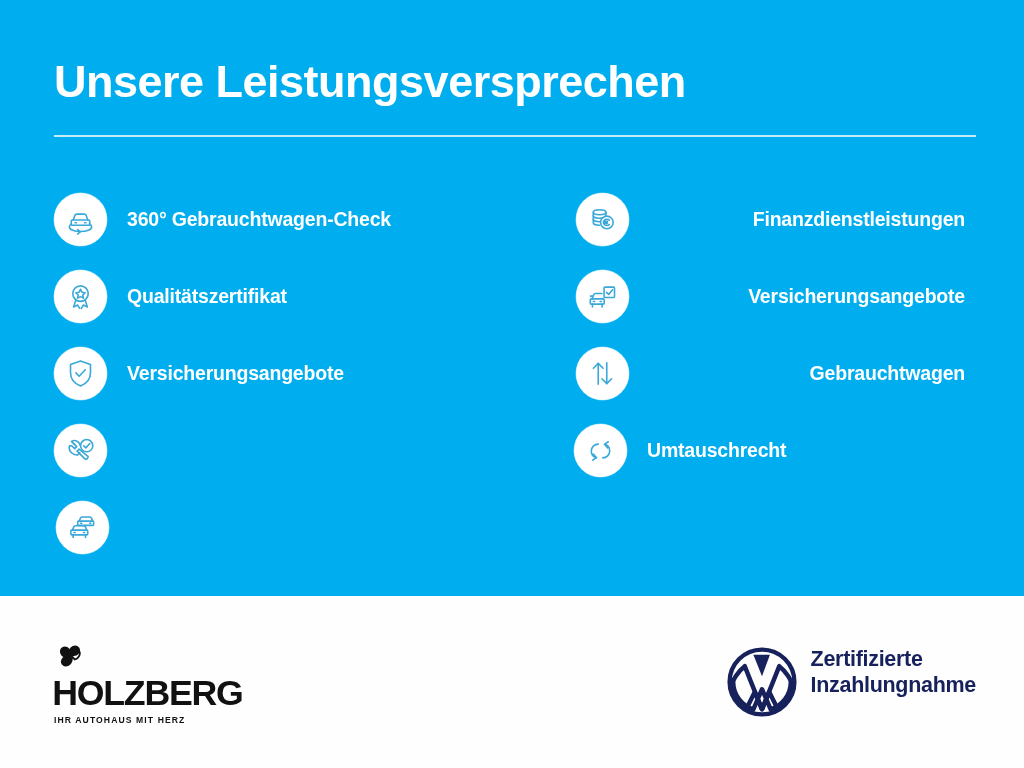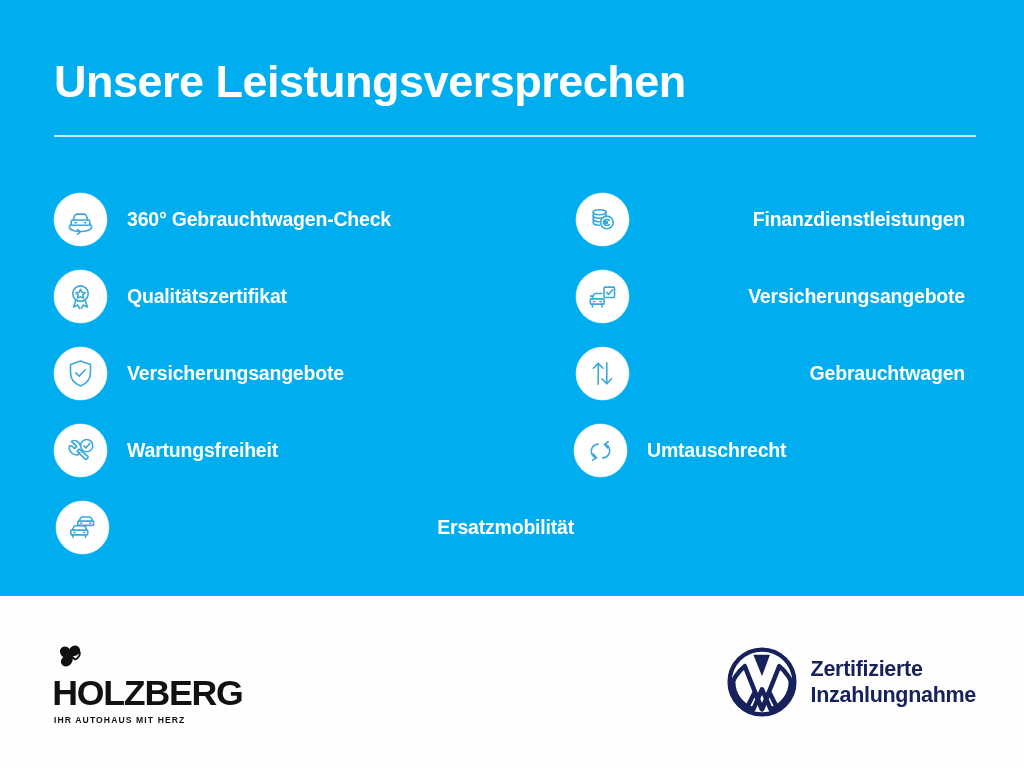--- a/index.html
+++ b/index.html
@@ -148,21 +148,20 @@
     color: #111111;
     white-space: nowrap;
   }
 
   .vw-block {
     position: absolute;
     right: 48px;
     top: 50%;
     transform: translateY(-50%);
     display: flex;
-    align-items: center;
     gap: 13px;
   }
   .vw-mark {
     width: 72px;
     height: 72px;
     flex: 0 0 auto;
   }
   .vw-text {
     color: #17215b;
     font-size: 21.5px;
@@ -282,21 +281,20 @@
       <div class="feature col-left">
         <span class="icon-circle">
           <svg viewBox="0 0 32 32">
             <path d="M14.6 14.5l-2.1 2.1 8 8c.6.6 1.5.6 2.1 0l.8-.8c.6-.6.6-1.5 0-2.1z"></path>
             <path d="M9.3 9.2l2.8 2.8-2.1 2.1-2.8-2.8-2.6-.1c-.6 2.5.1 5.2 2.1 7.1 1.8 1.8 4.3 2.5 6.6 2.2l1.9-2.4"></path>
             <path d="M9.3 9.2L6.7 6.6c2.3-1.3 5.3-1 7.3 1 .9.9 1.5 2 1.7 3.2"></path>
             <circle cx="22.4" cy="11" r="6.3"></circle>
             <path d="M19.3 11.1l2.2 2.2 4.1-4.5"></path>
           </svg>
         </span>
-        <span class="feature-label">Wartungsfreiheit</span>
       </div>
 
 
       <div class="feature col-left">
         <span class="icon-circle">
           <svg viewBox="0 0 32 32">
             <path d="M13.7 9.4A7.1 7.1 0 0 0 6.5 16.5a7.1 7.1 0 0 0 5.3 6.9"></path>
             <path d="M8.6 19.7l3.3 3.7-3.9 2.6"></path>
             <path d="M18.3 23.6a7.1 7.1 0 0 0 7.2-7.1 7.1 7.1 0 0 0-5.3-6.9"></path>
             <path d="M23.4 13.3L20.1 9.6l3.9-2.6"></path>
@@ -310,21 +308,20 @@
           <svg viewBox="0 0 32 32">
             <path d="M12.6 9.4l1.3-3.1c.3-.7.9-1.1 1.6-1.1h8.1c.7 0 1.3.4 1.6 1.1l1.3 3.1"></path>
             <path d="M12 9.4h14.6c.5 0 .9.4.9.9v2.6c0 .5-.4.9-.9.9H12c-.5 0-.9-.4-.9-.9v-2.6c0-.5.4-.9.9-.9z"></path>
             <path d="M14.1 11.6h1.1M23.4 11.6h1.1"></path>
             <path d="M5.6 18.7l1.4-3.3c.3-.7.9-1.2 1.7-1.2h8.6c.8 0 1.4.5 1.7 1.2l1.4 3.3"></path>
             <path d="M5 18.7h15.4c.5 0 1 .4 1 1v2.9c0 .5-.4 1-1 1H5c-.5 0-1-.4-1-1v-2.9c0-.5.4-1 1-1z"></path>
             <path d="M7.2 21.1h1.2M17 21.1h1.2"></path>
             <path d="M6.3 23.6v2.7M19.1 23.6v2.7"></path>
           </svg>
         </span>
-        <span class="feature-label">Ersatzmobilität</span>
       </div>
 
     </div>
   </section>
 
   <footer class="footer">
 
     <div class="holzberg-logo">
       <svg class="clover" viewBox="0 0 40 40">
         <g fill="#111111">

